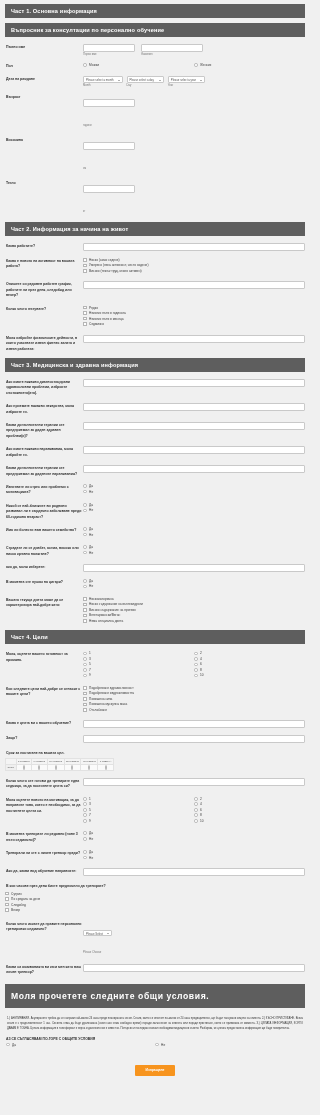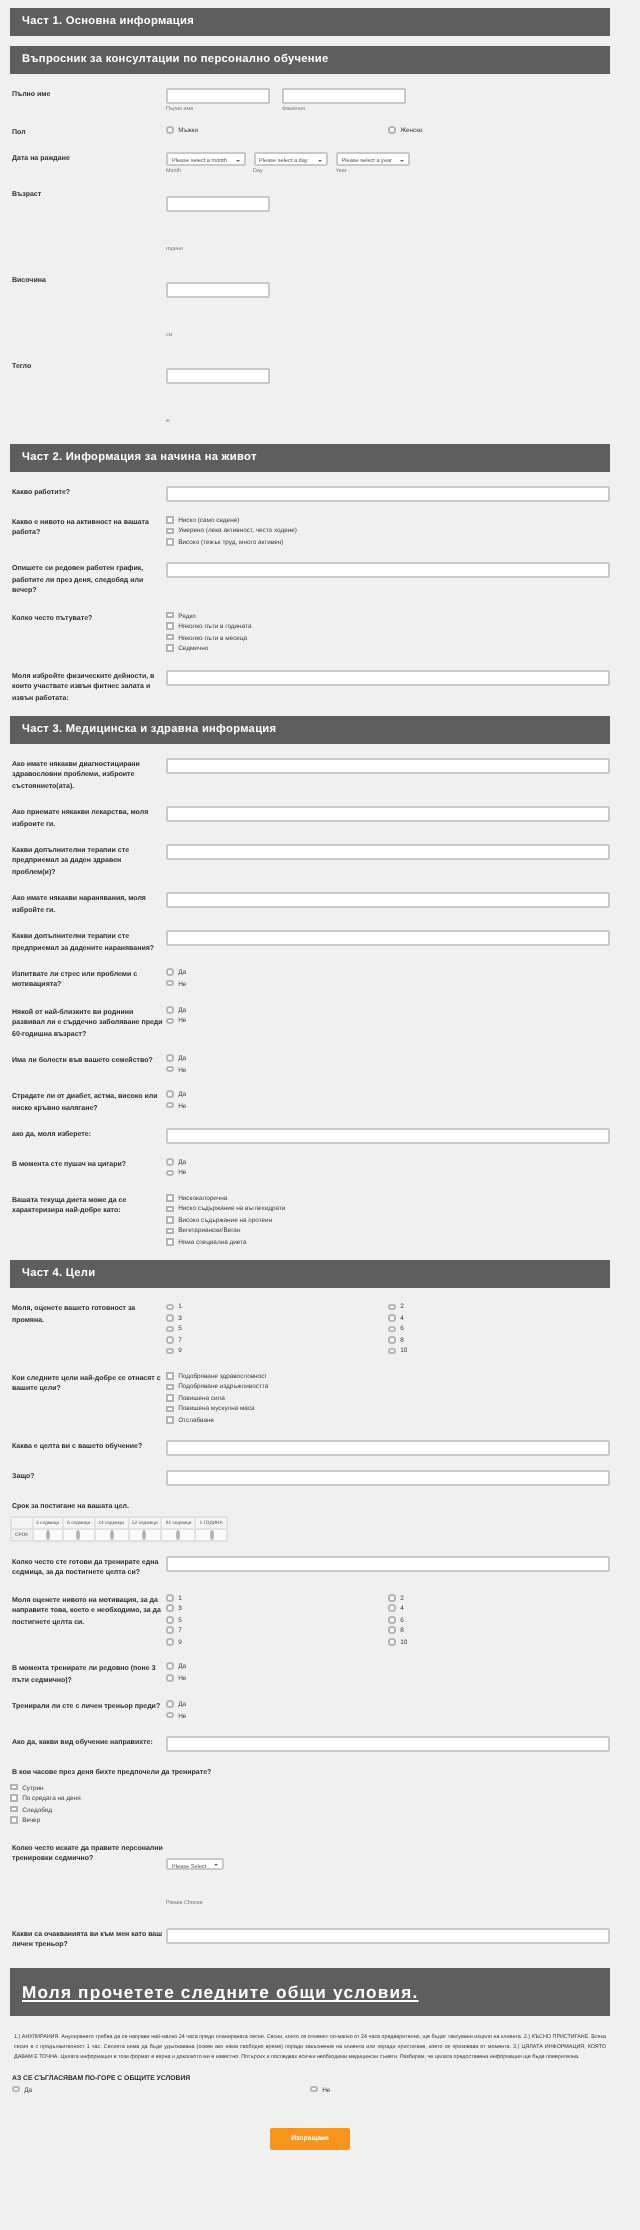--- a/index.html
+++ b/index.html
@@ -22,21 +22,20 @@
   }
   .section-header.sub {
     margin-top: 5px;
   }
   .section-header.terms {
     font-size: 8.6px;
     font-weight: bold;
     letter-spacing: .6px;
     padding: 7px 6px;
     margin-top: 7px;
-    text-decoration: underline;
   }
 
   .row {
     display: flex;
     align-items: flex-start;
     padding: 2px 5px;
     margin-bottom: 3px;
   }
   .q {
     width: 78px;

